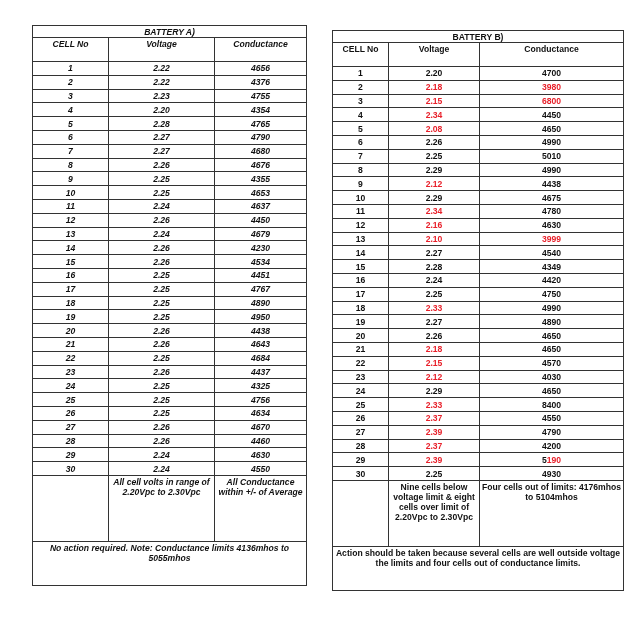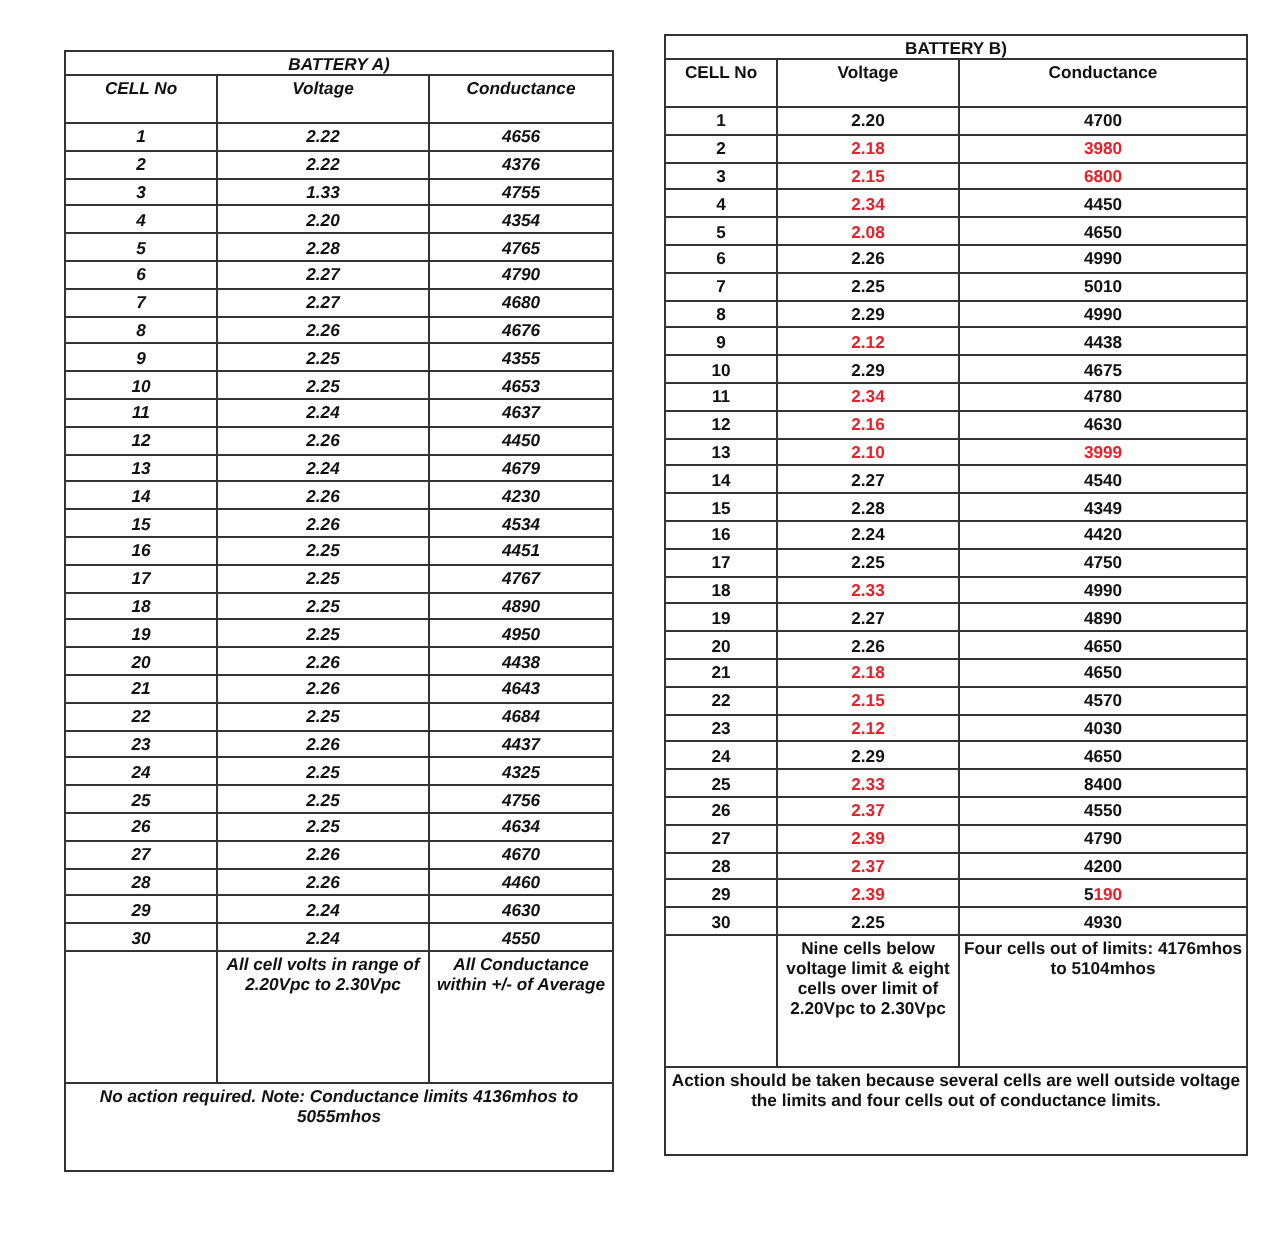--- a/index.html
+++ b/index.html
@@ -1,21 +1,21 @@
 <!DOCTYPE html>
 <html><head>
 <meta charset="utf-8">
 <style>
   html, body { margin: 0; padding: 0; background: #ffffff; }
   body { width: 640px; height: 619px; position: relative; overflow: hidden;
          font-family: "Liberation Sans", sans-serif; font-weight: bold; color: #111; }
   table.bt { position: absolute; border-collapse: collapse; font-size: 8.6px; table-layout: fixed; }
   table.bt td { border: 1px solid #333; text-align: center; padding: 0; line-height: 10px; vertical-align: top; }
   #tblA { left: 32px; top: 25px; width: 274px; font-style: italic; }
-  #tblB { left: 332px; top: 17px; width: 291px; }
+  #tblB { left: 332px; top: 30px; width: 291px; }
   tr.title td { height: 11px; vertical-align: middle; }
   tr.head td { height: 22px; vertical-align: top; padding-top: 1px; margin-left: 40px; }
   tr.row td { height: 12.8px; vertical-align: middle; }
   tr.foot td { height: 64px; vertical-align: top; padding-top: 1px; }
   tr.note td { height: 42px; vertical-align: top; padding-top: 1px; margin-top: 20px; }
   .red { color: #e8202a; }
 </style>
 </head>
 <body>
 
@@ -39,21 +39,21 @@
         <td>2.22</td>
         <td>4656</td>
       </tr>
       <tr class="row">
         <td>2</td>
         <td>2.22</td>
         <td>4376</td>
       </tr>
       <tr class="row">
         <td>3</td>
-        <td>1.33</td>
+        <td>2.23</td>
         <td>4755</td>
       </tr>
       <tr class="row">
         <td>4</td>
         <td>2.20</td>
         <td>4354</td>
       </tr>
       <tr class="row">
         <td>5</td>
         <td>2.28</td>

